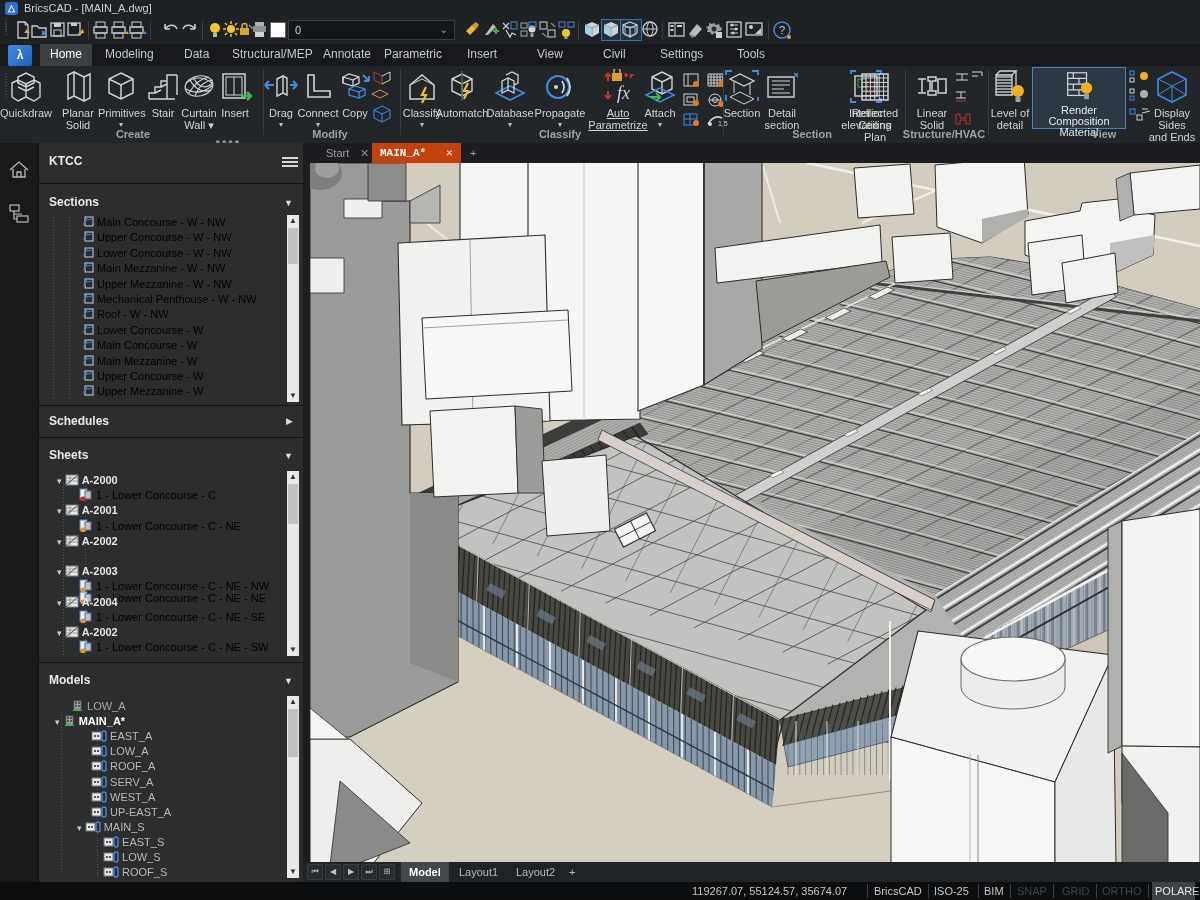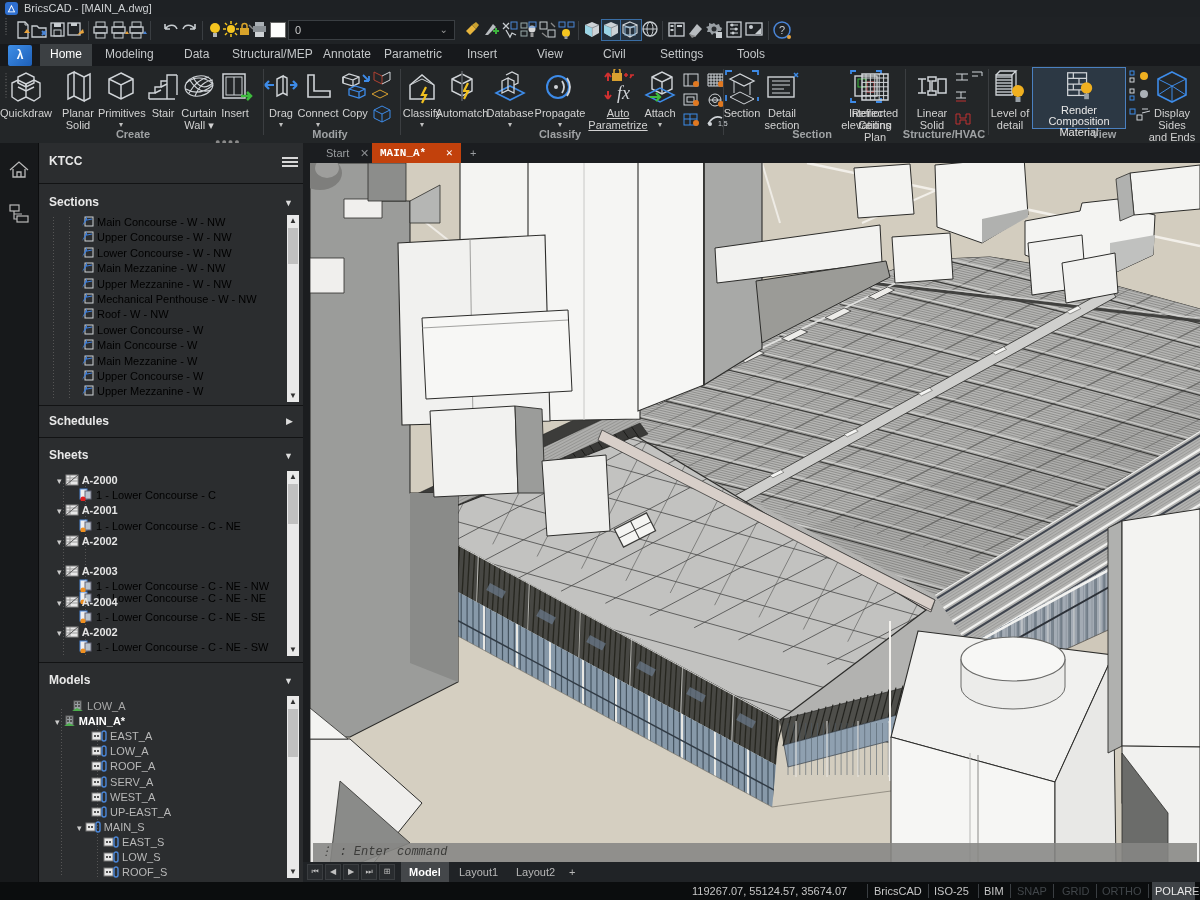--- a/index.html
+++ b/index.html
@@ -1669,21 +1669,20 @@
 <line x1="668.0" y1="592.0" x2="668.0" y2="702.0" stroke="#8a8a88" stroke-width="1.0" opacity="1.0"></line>
 <rect x="651" y="496" width="104" height="28" fill="#e9e9e7"></rect>
 <path d="M651 496 L651 524 A52 22 0 0 0 755 524 L755 496" fill="#ececea" stroke="#6a6a68" stroke-width="1"></path>
 <ellipse cx="703" cy="496" rx="52" ry="22" fill="#f7f7f5" stroke="#6a6a68" stroke-width="1.2"></ellipse>
 <polygon points="798.0,365.0 812.0,358.0 812.0,583.0 798.0,590.0" fill="#b0b1af" stroke="#2c2c2a" stroke-width="0.9"></polygon>
 <polygon points="812.0,358.0 890.0,346.0 890.0,584.0 812.0,583.0" fill="#f3f3f1" stroke="#2c2c2a" stroke-width="1.1"></polygon>
 <polygon points="812.0,583.0 890.0,584.0 890.0,702.0 840.0,702.0 812.0,640.0" fill="#f1f1ef" stroke="#2c2c2a" stroke-width="1.0"></polygon>
 <polygon points="812.0,590.0 858.0,650.0 858.0,702.0 812.0,702.0" fill="#6b6c6a" stroke="#2c2c2a" stroke-width="0.8"></polygon>
 </svg>
 </div>
-  <div id="cmdbar" class="abs">&nbsp;⋮ : Enter command</div>
   <div id="laybar" class="abs">
     <div class="lbtn" style="left:4px;">⏮</div>
     <div class="lbtn" style="left:22px;">◀</div>
     <div class="lbtn" style="left:40px;">▶</div>
     <div class="lbtn" style="left:58px;">⏭</div>
     <div class="lbtn" style="left:76px;">⊞</div>
     <div class="mtab mactive" style="left:98px;">Model</div>
     <div class="mtab" style="left:148px;">Layout1</div>
     <div class="mtab" style="left:205px;">Layout2</div>
     <div class="mtab" style="left:258px;">+</div>

